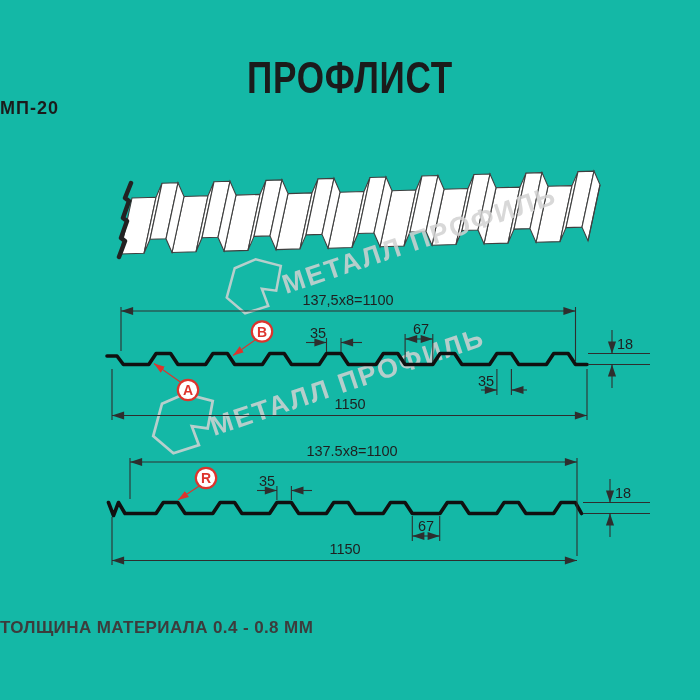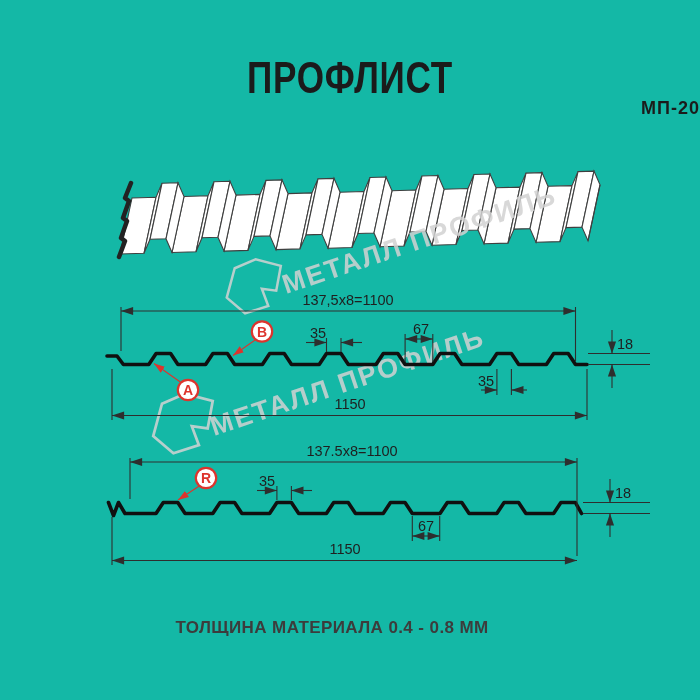--- a/index.html
+++ b/index.html
@@ -1,23 +1,23 @@
 <!DOCTYPE html>
 <html><head>
 <meta charset="utf-8">
 <style>
   html,body{margin:0;padding:0;background:#fff;}
   .canvas{position:relative;width:700px;height:700px;background:#14b8a6;overflow:hidden;
           font-family:"Liberation Sans",sans-serif;}
   .title{position:absolute;top:52px;left:0;width:700px;text-align:center;
          font-size:45px;font-weight:800;letter-spacing:1px;color:#1b1b1b;
          transform:scaleX(0.78);}
-  .subtitle{position:absolute;top:98px;left:0;width:700px;text-align:right;
+  .subtitle{position:absolute;top:98px;left:0;width:700px;text-align:left;
             font-size:18px;font-weight:700;letter-spacing:1px;color:#1b1b1b;}
-  .footer{position:absolute;top:618px;left:0;width:664px;text-align:center;
+  .footer{position:absolute;top:618px;left:0;width:664px;text-align:left;
           font-size:17px;font-weight:600;letter-spacing:0.4px;color:#3c3c3c;}
   svg.drawing{position:absolute;left:0;top:0;}
   .dimtxt{font-family:"Liberation Sans",sans-serif;font-size:14.5px;fill:#1f1f1f;}
   .lbltxt{font-family:"Liberation Sans",sans-serif;font-size:14px;font-weight:bold;fill:#dd342d;}
   .wmtxt{font-family:"Liberation Sans",sans-serif;font-size:27px;font-weight:bold;
          letter-spacing:2px;fill:#d2d2d2;opacity:0.85;}
 </style>
 </head>
 <body>
 

